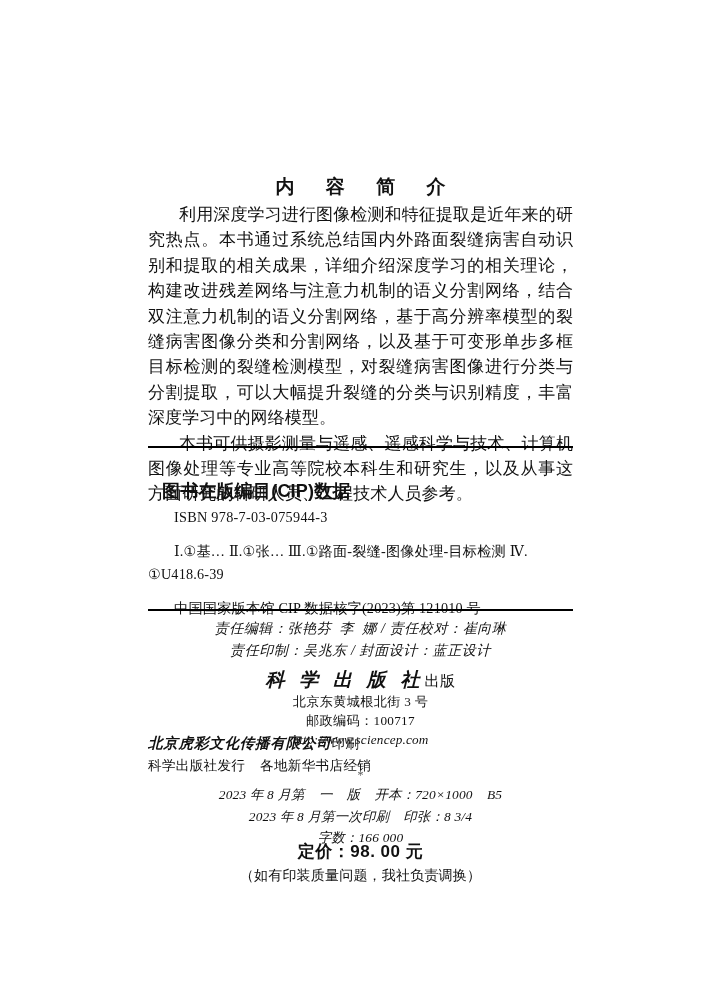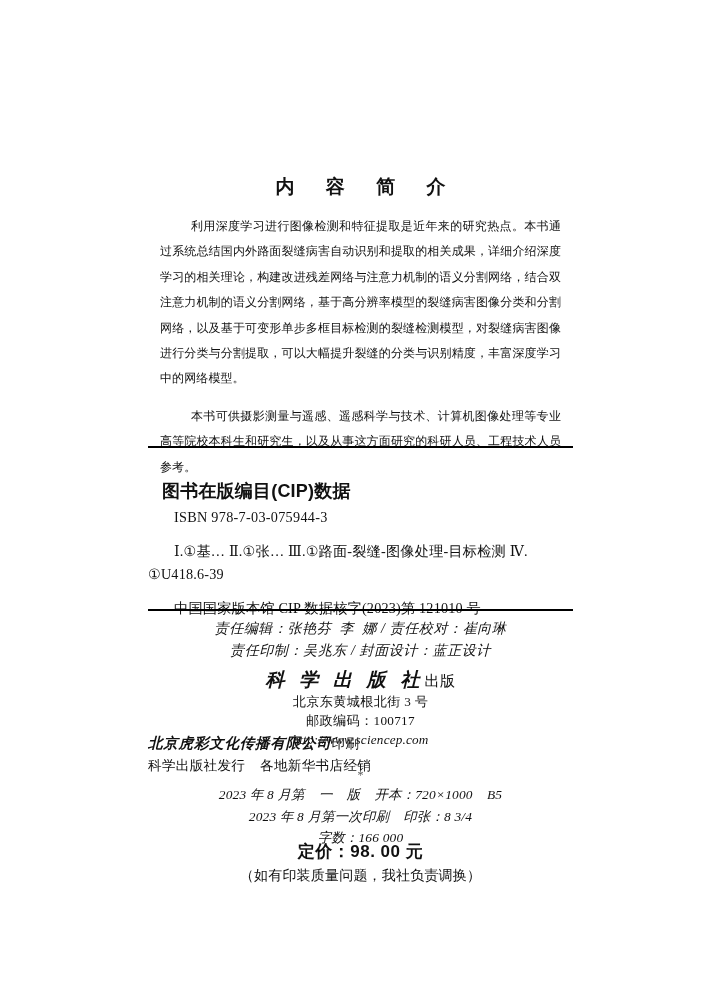--- a/index.html
+++ b/index.html
@@ -39,22 +39,22 @@
   }
 
   
   .abstract {
     position: absolute;
     left: 148px;
     top: 202px;
     width: 425px;
   }
   .abstract p {
-    margin: 12px;
-    font-size: 12px;
+    margin: 0;
+    font-size: 17px;
     line-height: 25.4px;
     text-align: justify;
     text-align-last: left;
     text-indent: 31px;
     letter-spacing: 0.1px;
   }
 
   
   .rule {
     position: absolute;

